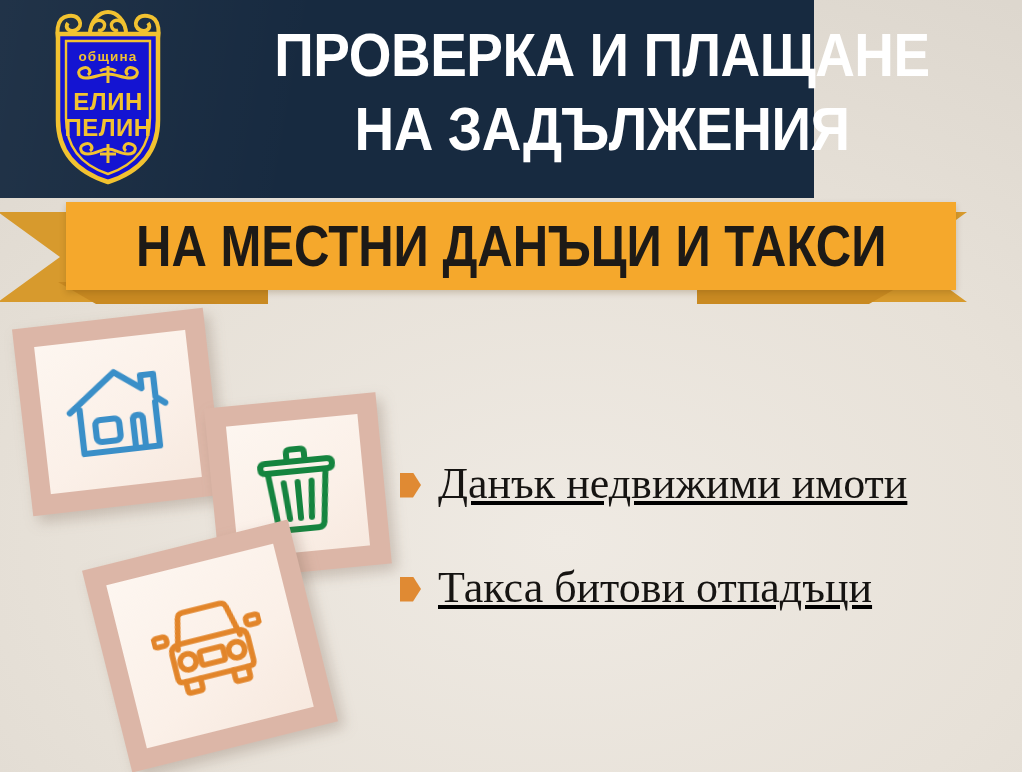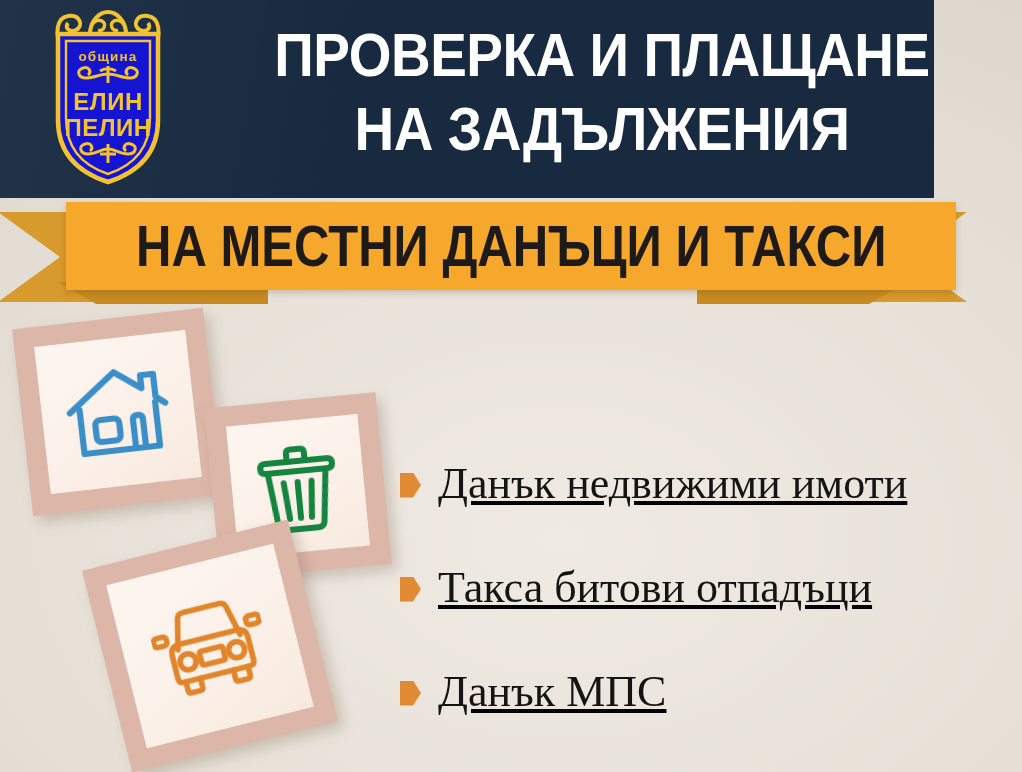--- a/index.html
+++ b/index.html
@@ -17,21 +17,21 @@
     background: #e9e3db;
     background-image:
       radial-gradient(ellipse 900px 620px at 55% 70%, #efeae3 0%, #e7e1d8 55%, #ddd7ce 100%);
     user-select: none;
   }
 
   
   .header-band {
     position: absolute;
     left: 0; top: 0;
-    width: 934px;
+    width: 814px;
     height: 198px;
     background: #172a40;
   }
   .header-band .sheen {
     position: absolute;
     inset: 0;
     background: linear-gradient(100deg, rgba(255,255,255,0.045) 0%, rgba(255,255,255,0) 38%);
     pointer-events: none;
   }
 
@@ -296,19 +296,15 @@
 
   <div class="bullets">
     <div class="bullet-row">
       <span class="bullet-marker"></span>
       <span class="bullet-label">Данък недвижими имоти</span>
     </div>
     <div class="bullet-row">
       <span class="bullet-marker"></span>
       <span class="bullet-label">Такса битови отпадъци</span>
     </div>
-    <div class="bullet-row">
-      <span class="bullet-marker"></span>
-      <span class="bullet-label">Данък МПС</span>
-    </div>
   </div>
 
 </div>
 
 </body></html>

